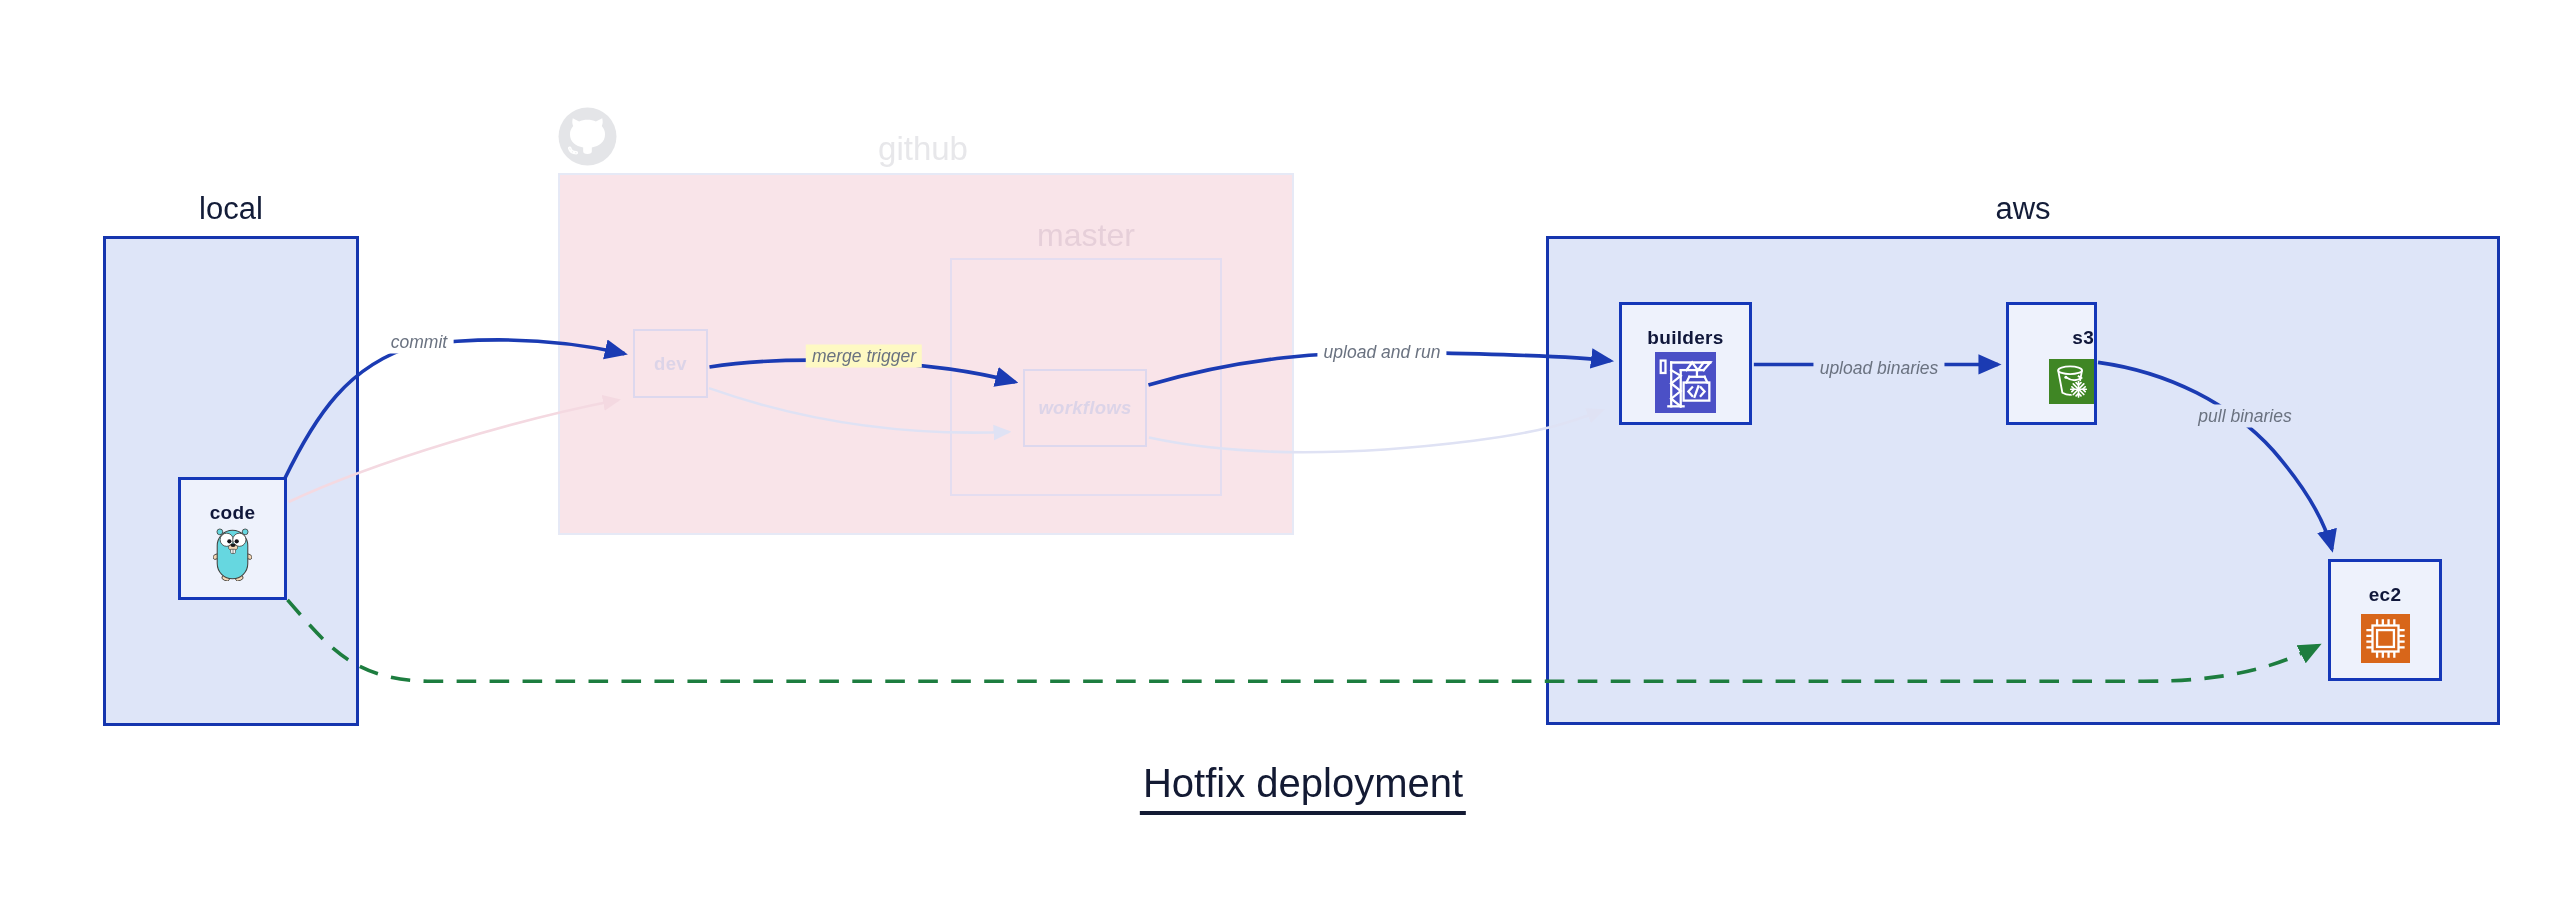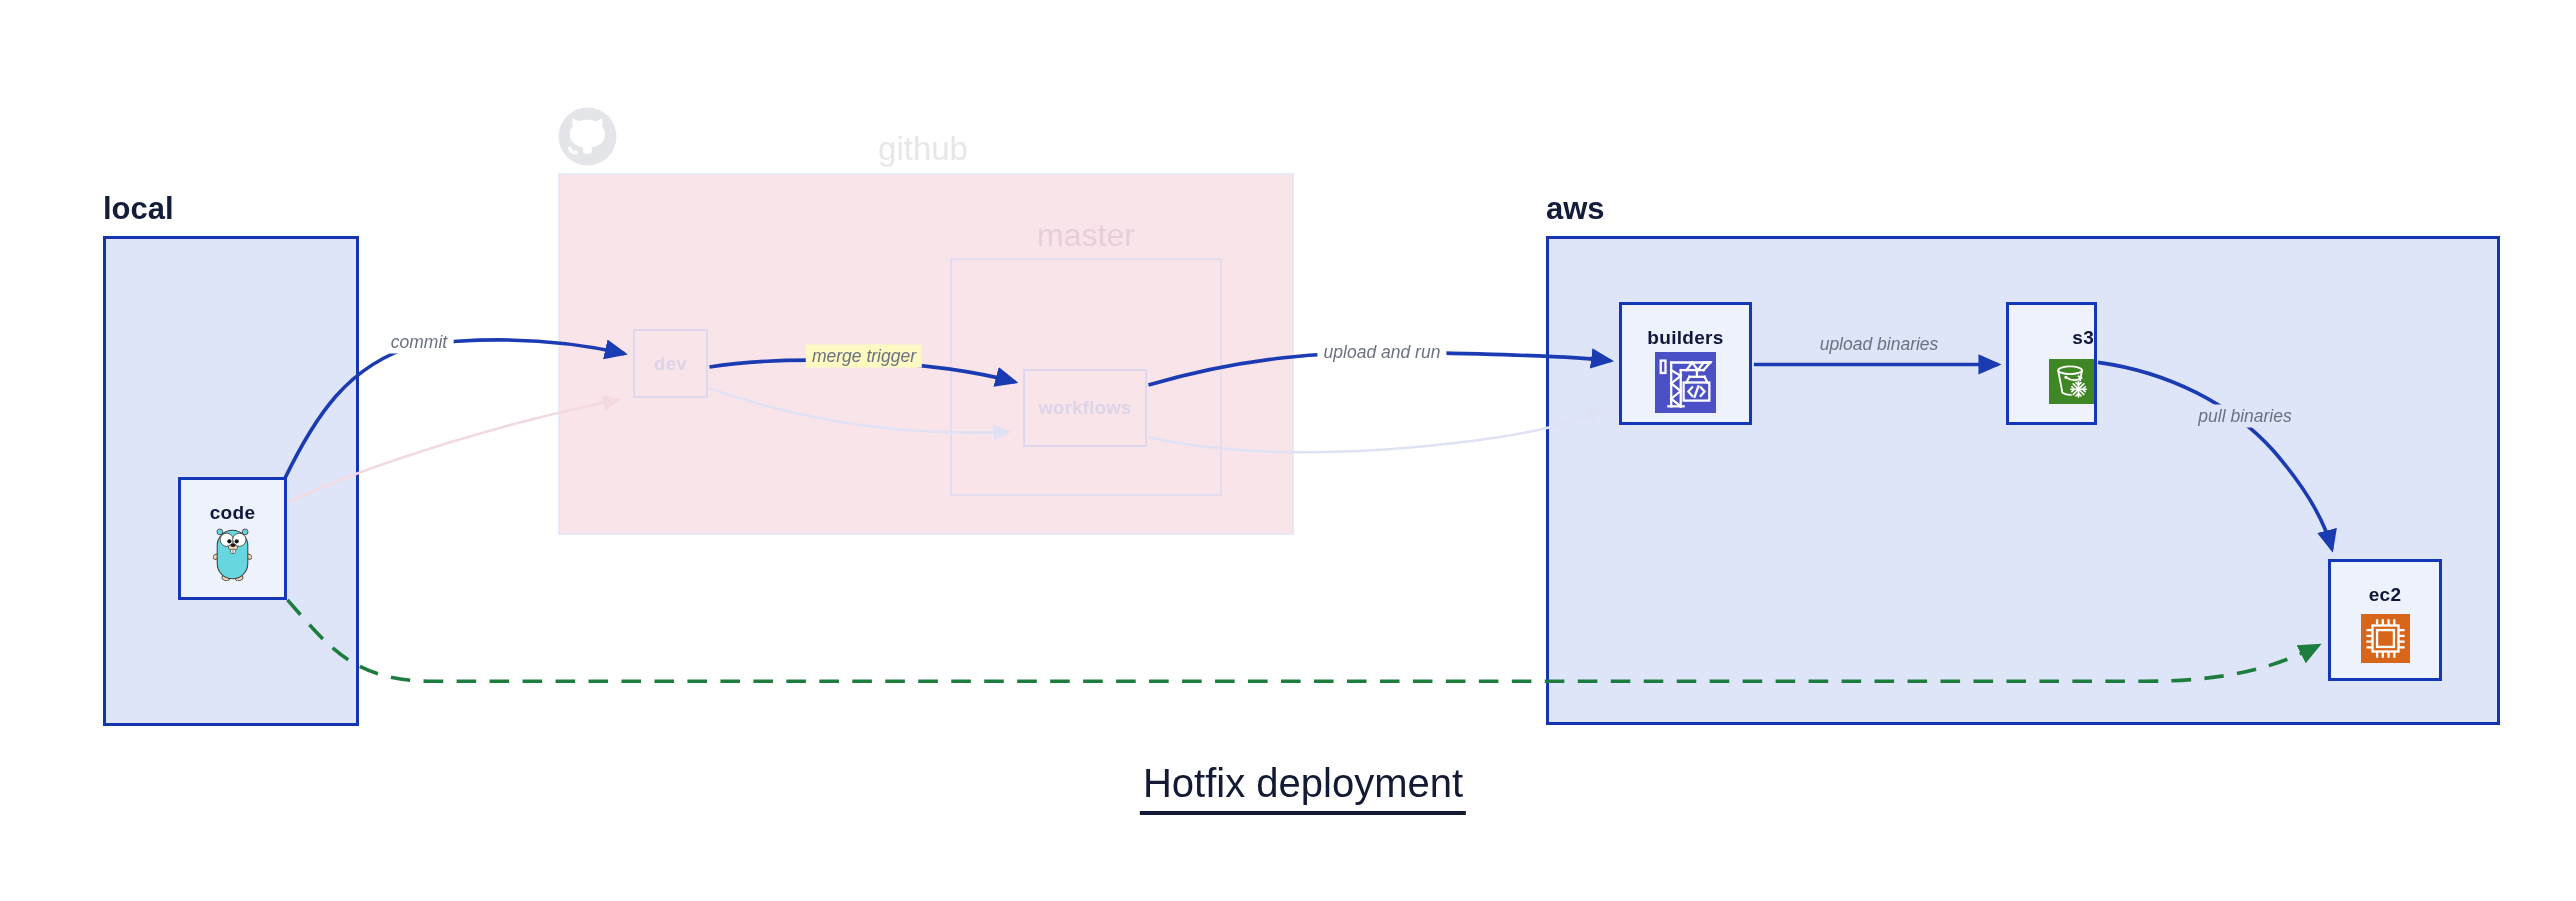--- a/index.html
+++ b/index.html
@@ -6,21 +6,21 @@
   body{font-family:"Liberation Sans","DejaVu Sans",sans-serif;}
   #canvas{position:relative;width:2604px;height:902px;overflow:hidden;background:#ffffff;}
 
   
   .group{position:absolute;box-sizing:border-box;}
   #group-local,#group-aws{background:#dee5f8;border:3.6px solid #1535ae;z-index:1;}
   #group-github{background:#f9e4e9;border:2.6px solid #e6e9f6;z-index:1;}
   #box-master{position:absolute;box-sizing:border-box;background:transparent;border:2.6px solid #e4ddf0;z-index:2;}
 
   .group-label{position:absolute;color:#131c38;font-size:31px;z-index:3;}
-  .group-label.center{text-align:left;font-weight:bold;}
+  .group-label.center{text-align:center;}
   #label-github{color:#e7e7ea;font-size:33px;text-align:center;}
   #label-master{color:#e6cfd9;font-size:32px;text-align:center;}
 
   
   .node{position:absolute;box-sizing:border-box;background:#eef2fc;border:3.1px solid #1437b8;
         display:flex;flex-direction:column;align-items:center;z-index:10;}
   .node-label{font-weight:bold;font-size:19px;color:#10173a;margin-top:22px;letter-spacing:0.3px;}
   .node-icon{display:block;}
 
   .faded-node{position:absolute;box-sizing:border-box;background:transparent;border:2.6px solid #ddd8ee;
@@ -116,21 +116,21 @@
 
     <g>
       <path d="M 558 1164 C 640 1258 686 1318 830 1322 L 4160 1322 C 4316 1322 4410 1298 4500 1252" stroke="#1d7d3f" stroke-width="7" fill="none" stroke-dasharray="38 26" marker-end="url(#arr-green)"></path>
     </g>
   </svg>
 
   <div class="faded-node" style="left:633px;top:329px;width:75px;height:69px;">
     <span class="flabel">dev</span>
   </div>
 
-  <div class="faded-node" style="left:1023px;top:369px;width:124px;height:78px;">
+  <div class="faded-node" style="left:1023px;top:369px;width:124px;height:78px;font-style:italic;">
     <span class="flabel">workflows</span>
   </div>
 
   <div class="node" style="left:178px;top:477px;width:109px;height:123px;">
     <span class="node-label">code</span>
     <svg class="node-icon" width="39" height="54" viewBox="0 0 74 102" style="margin-top:3.1px;">
       <ellipse cx="6" cy="56" rx="6.5" ry="4.5" fill="#f6d7b5" stroke="#42423e" stroke-width="1.6" transform="rotate(-30 6 56)"></ellipse>
       <ellipse cx="68" cy="56" rx="6.5" ry="4.5" fill="#f6d7b5" stroke="#42423e" stroke-width="1.6" transform="rotate(30 68 56)"></ellipse>
       <ellipse cx="24" cy="97" rx="7.5" ry="4.5" fill="#f6d7b5" stroke="#42423e" stroke-width="1.6" transform="rotate(22 24 97)"></ellipse>
       <ellipse cx="50" cy="97" rx="7.5" ry="4.5" fill="#f6d7b5" stroke="#42423e" stroke-width="1.6" transform="rotate(-22 50 97)"></ellipse>
@@ -209,20 +209,20 @@
       </g>
     </svg>
   </div>
 
   <span class="edge-label" style="left:419px;top:342px;">commit</span>
 
   <span class="edge-label on-pink" style="left:864px;top:356px;">merge trigger</span>
 
   <span class="edge-label" style="left:1382px;top:352px;">upload and run</span>
 
-  <span class="edge-label on-blue" style="left:1879px;top:344px;">upload binaries</span>
+  <span class="edge-label on-blue" style="left:1879px;top:368px;">upload binaries</span>
 
   <span class="edge-label on-blue" style="left:2245px;top:416px;">pull binaries</span>
 
   <div id="title">Hotfix deployment</div>
 
 </div>
 
 
 </body></html>

